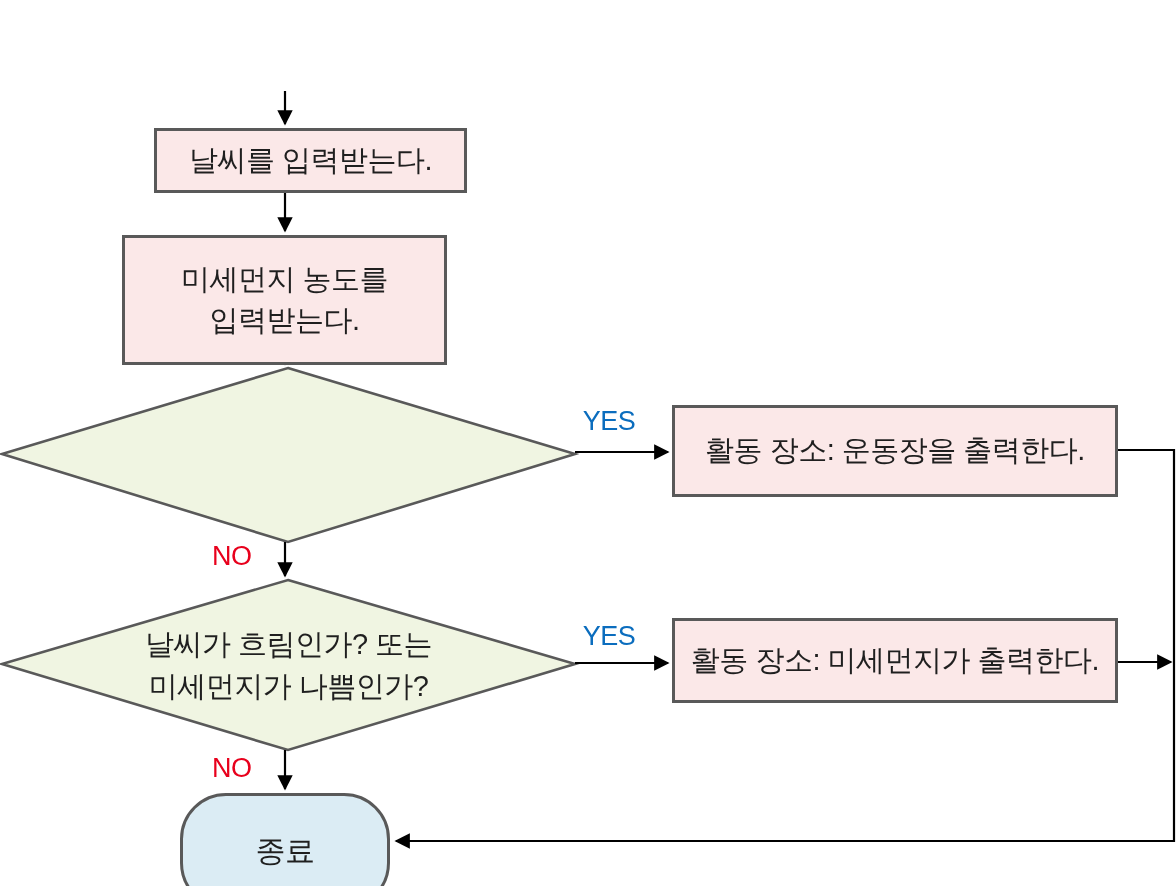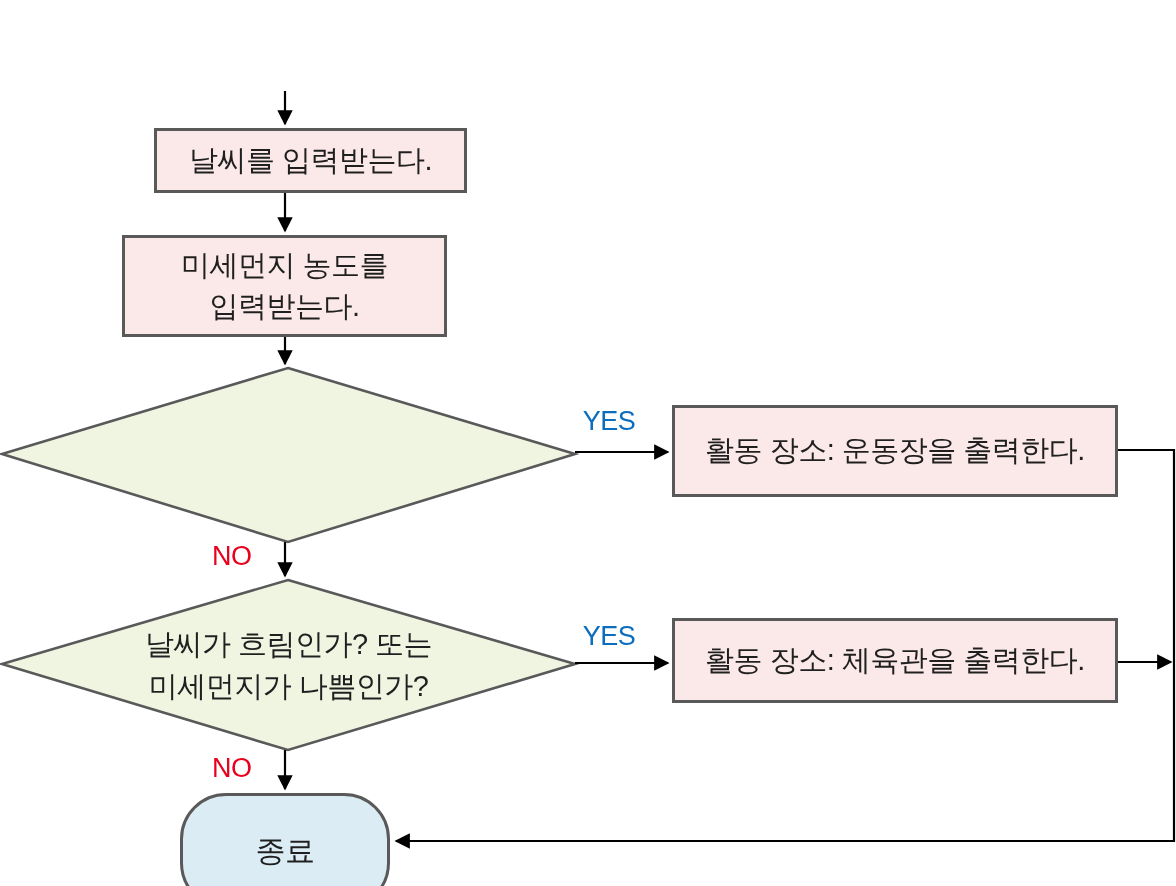--- a/index.html
+++ b/index.html
@@ -91,30 +91,30 @@
     <line class="edge" x1="285" y1="542" x2="285" y2="576" marker-end="url(#arrow)"></line>
     <line class="edge" x1="575" y1="663" x2="668" y2="663" marker-end="url(#arrow)"></line>
     <line class="edge" x1="285" y1="750" x2="285" y2="789" marker-end="url(#arrow)"></line>
     <polyline class="edge" points="1118,450 1174,450 1174,841 396,841" marker-end="url(#arrow)"></polyline>
     <line class="edge" x1="1118" y1="662" x2="1171" y2="662" marker-end="url(#arrow)"></line>
   </svg>
 
 
   <div class="node process" style="left:122px; top:128px; width:313px; height:65px;margin-left:32px;">날씨를 입력받는다.</div>
 
-  <div class="node process" style="left:122px; top:235px; width:325px; height:102px;">미세먼지 농도를
+  <div class="node process" style="left:122px; top:235px; width:325px; height:130px;">미세먼지 농도를
 입력받는다.</div>
 
 
   <div class="node process" style="left:672px; top:405px; width:446px; height:92px;">활동 장소: 운동장을 출력한다.</div>
 
   <div class="decision-text" style="left:2px; top:580px; width:573px; height:170px;">날씨가 흐림인가? 또는
 미세먼지가 나쁨인가?</div>
 
-  <div class="node process" style="left:672px; top:618px; width:446px; height:85px;">활동 장소: 체육관을 출력한다.</div>
+  <div class="node process" style="left:672px; top:618px; width:446px; height:85px;">활동 장소: 미세먼지가 출력한다.</div>
 
   <div class="node terminator" style="left:180px; top:793px; width:210px; height:116px;">종료</div>
 
   <div class="edge-label yes" style="left:579px; top:406px; width:60px; text-align:center;">YES</div>
   <div class="edge-label no" style="left:212px; top:541px;">NO</div>
   <div class="edge-label yes" style="left:579px; top:621px; width:60px; text-align:center;">YES</div>
   <div class="edge-label no" style="left:212px; top:753px;">NO</div>
 
 </div>
 

